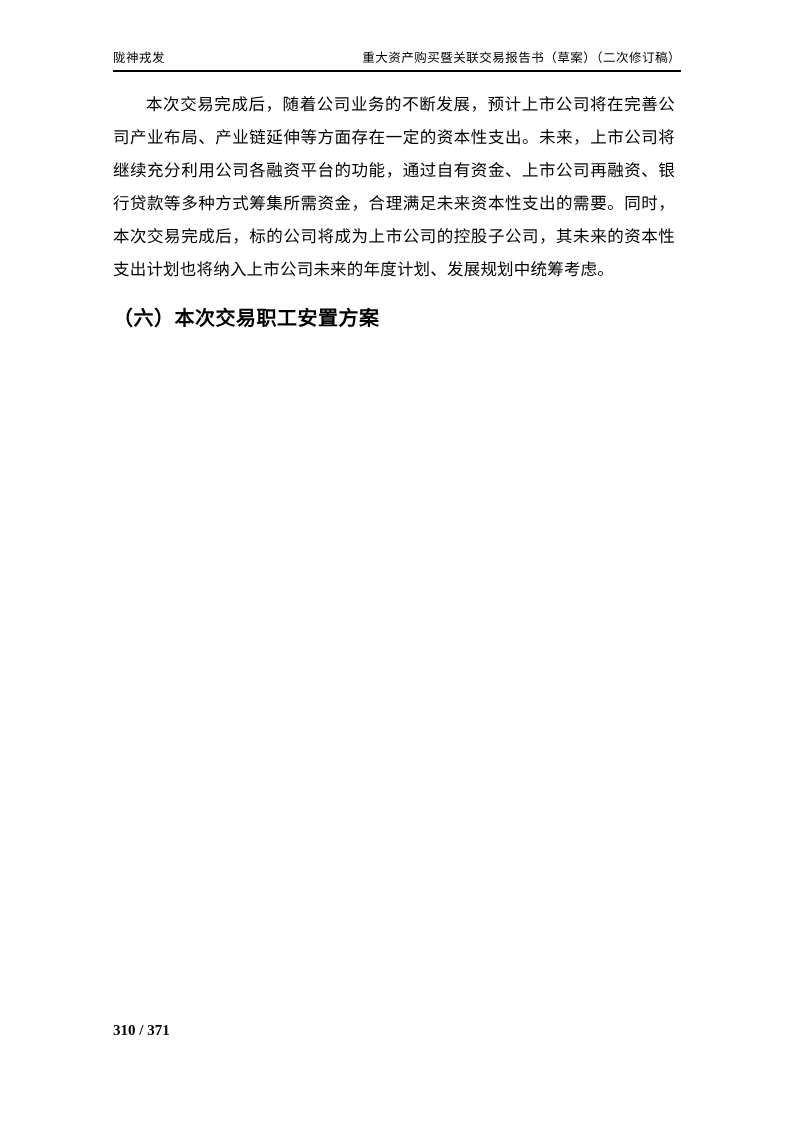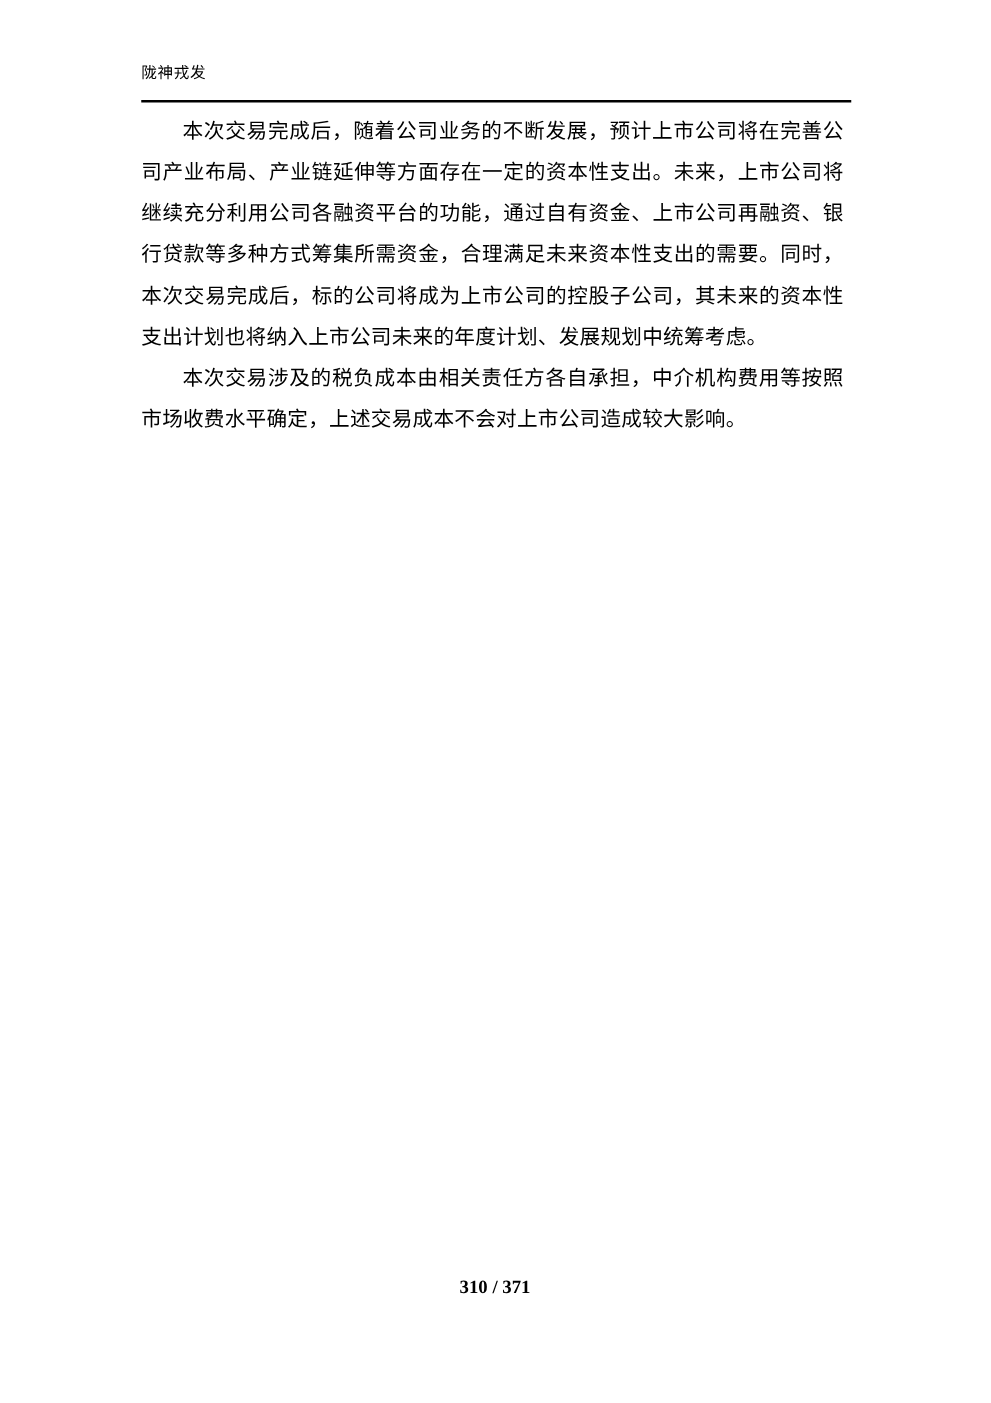--- a/index.html
+++ b/index.html
@@ -20,21 +20,21 @@
   .page-header {
     position: absolute;
     top: 50px;
     left: 113px;
     right: 112px;
     display: flex;
     justify-content: space-between;
     align-items: flex-start;
     font-size: 12.5px;
     line-height: 17px;
-    padding-bottom: 13px;
+    padding-bottom: 3px;
     border-bottom: 2px solid #000000;
     letter-spacing: 0.5px;
   }
   
   .doc-body {
     position: absolute;
     top: 88px;
     left: 113px;
     right: 118px;
   }
@@ -53,42 +53,43 @@
     font-size: 20px;
     line-height: 33px;
     letter-spacing: 0.5px;
   }
   
   .page-footer {
     position: absolute;
     top: 1021px;
     left: 113px;
     right: 114px;
-    text-align: center;
+    text-align: left;
     font-size: 15px;
     font-weight: bold;
     line-height: 18px;
     font-family: "Liberation Serif", "DejaVu Serif", serif;
   }
 </style>
 </head>
 <body>
 
 <div class="page">
 
   <div class="page-header">
     <span>陇神戎发</span>
+    <span>重大资产购买暨关联交易报告书（草案）（二次修订稿）</span>
   </div>
 
   <div class="doc-body">
     <p class="para">本次交易完成后，随着公司业务的不断发展，预计上市公司将在完善公司产业布局、产业链延伸等方面存在一定的资本性支出。未来，上市公司将继续充分利用公司各融资平台的功能，通过自有资金、上市公司再融资、银行贷款等多种方式筹集所需资金，合理满足未来资本性支出的需要。同时，本次交易完成后，标的公司将成为上市公司的控股子公司，其未来的资本性支出计划也将纳入上市公司未来的年度计划、发展规划中统筹考虑。</p>
 
+    <h2 class="heading">（六）本次交易职工安置方案</h2>
 
 
 
-    <p class="para">本次交易涉及的税负成本由相关责任方各自承担，中介机构费用等按照市场收费水平确定，上述交易成本不会对上市公司造成较大影响。</p>
   </div>
 
   <div class="page-footer">
     <span>310 / 371</span>
   </div>
 
 </div>
 
 </body></html>

